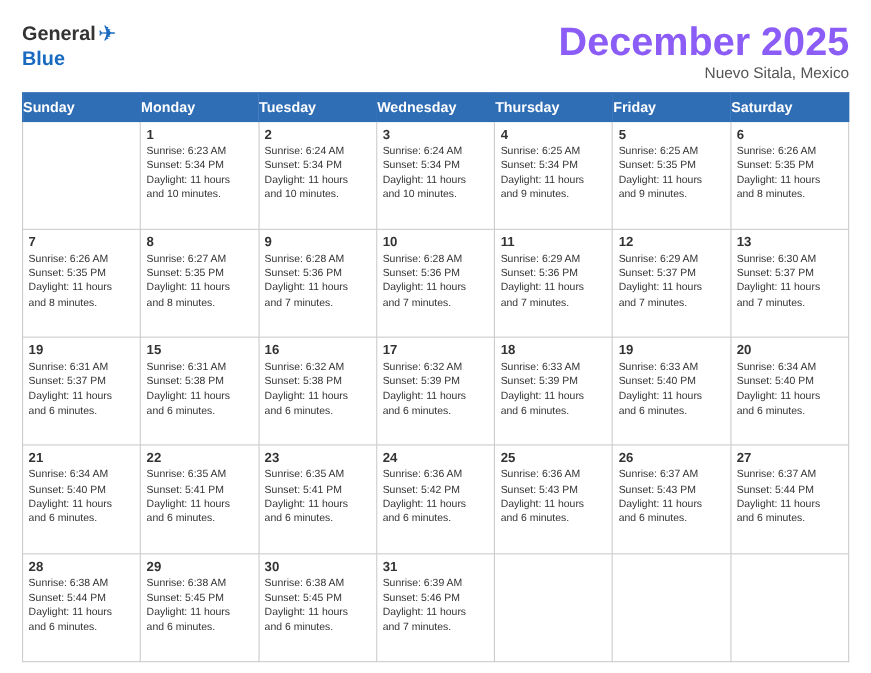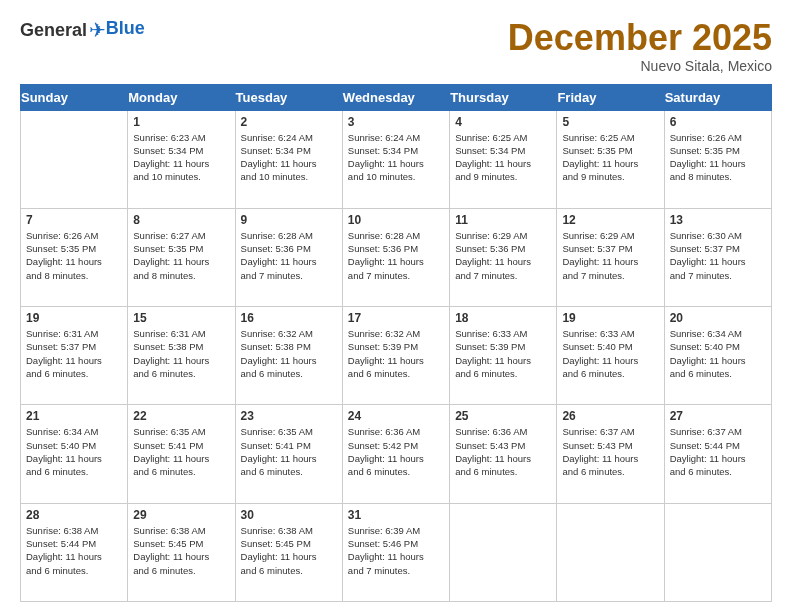--- a/index.html
+++ b/index.html
@@ -18,34 +18,34 @@
       flex-direction: column;
     }
     .header {
       display: flex;
       justify-content: space-between;
       align-items: flex-start;
       margin-bottom: 10px;
     }
     .logo {
       display: flex;
-      flex-direction: row;
+      flex-direction: column;
       align-items: flex-start;
     }
     .logo-row {
       display: flex;
       align-items: center;
     }
     .title-block {
       text-align: right;
     }
     .month-title {
       font-size: 36px;
       font-weight: bold;
-      color: #a16207;
+      color: #8b5cf6;
       line-height: 1.1;
     }
     .location {
       font-size: 14px;
       color: #555;
       margin-top: 0;
     }
     .calendar {
       flex: 1;
       border: 1px solid #ccc;

